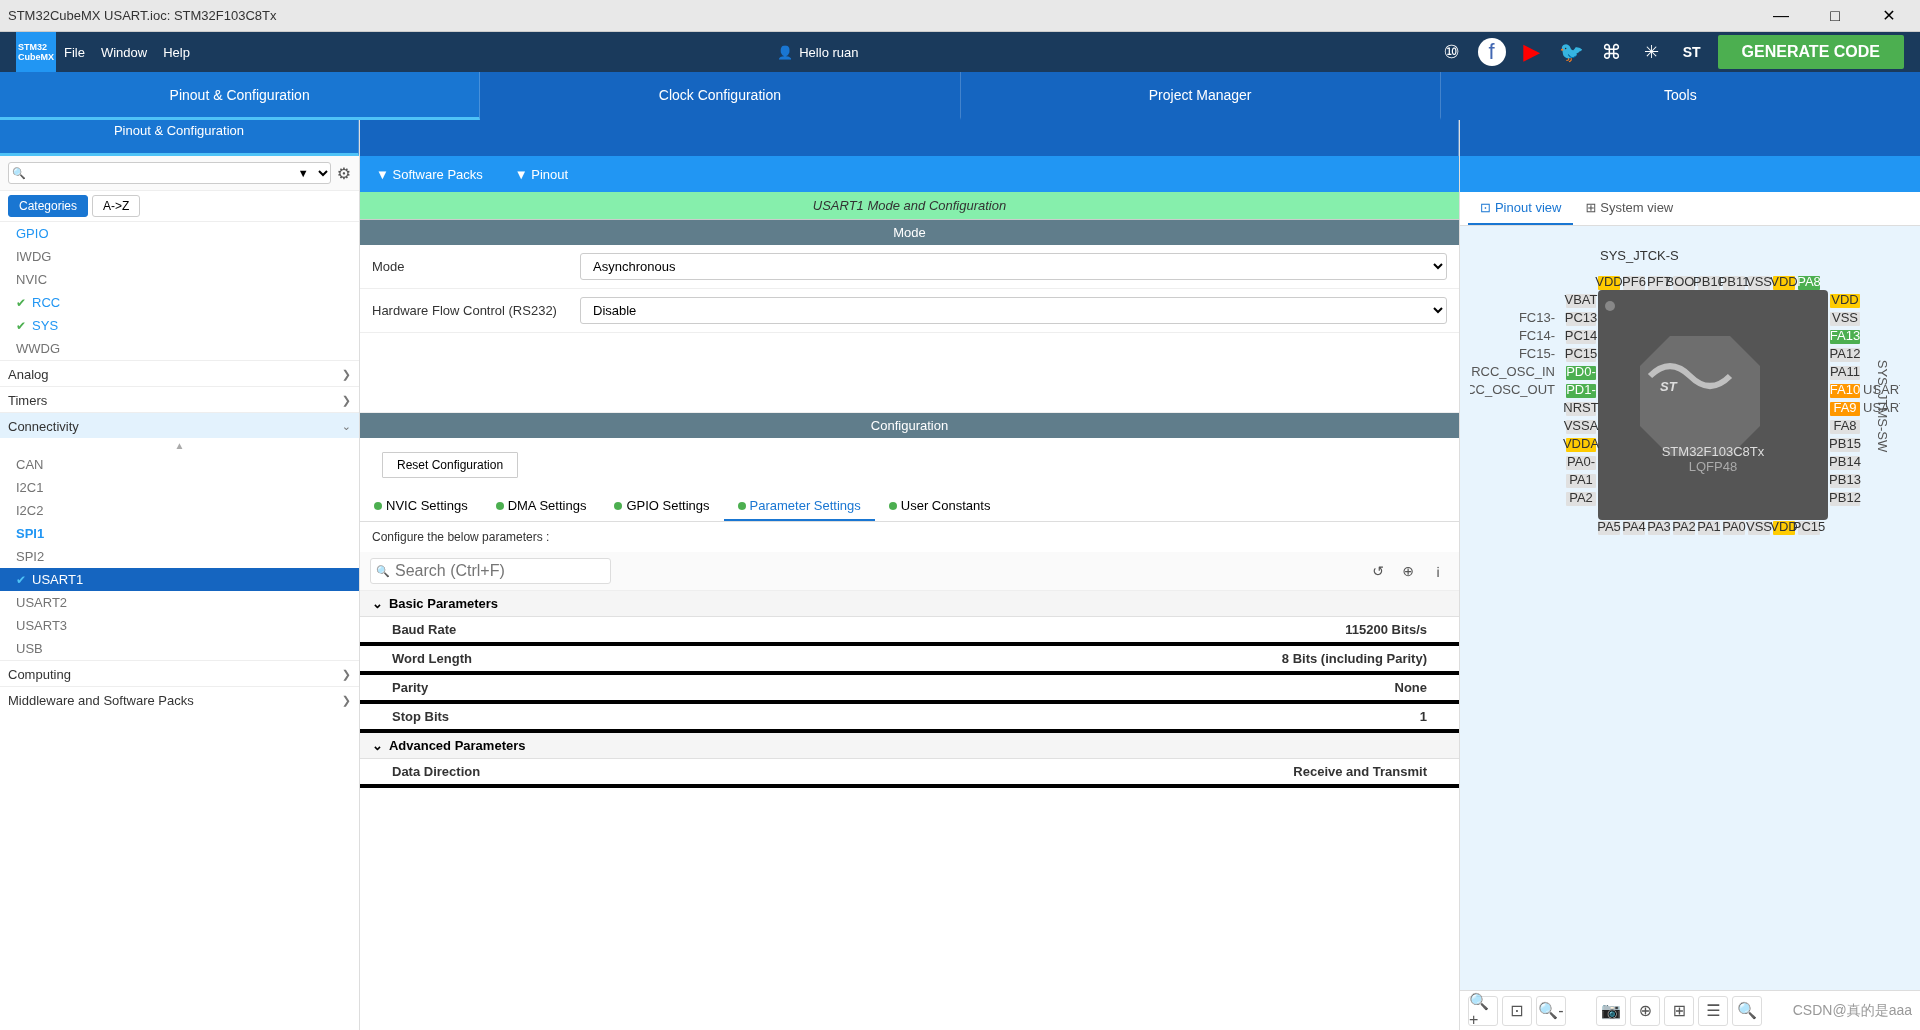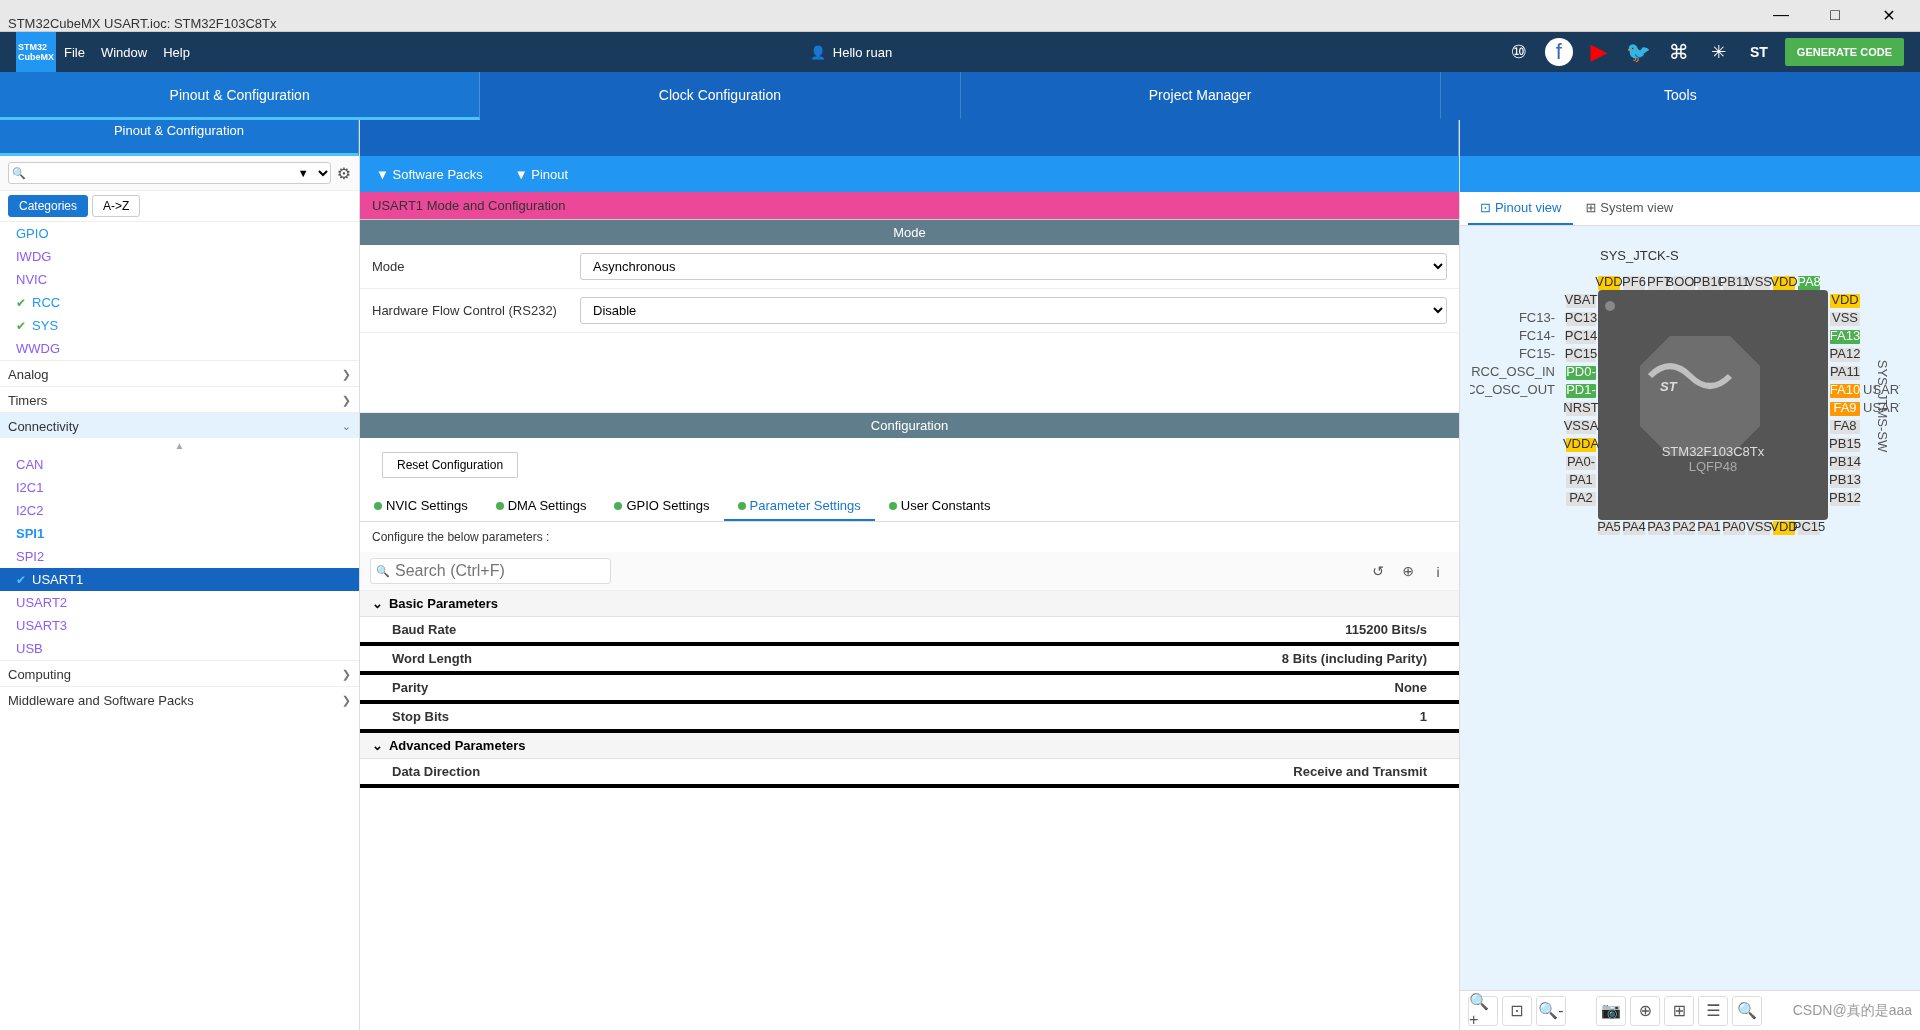--- a/index.html
+++ b/index.html
@@ -3,21 +3,21 @@
   <meta charset="utf-8">
   <style>
     * { box-sizing: border-box; margin: 0; padding: 0; font-family: 'Segoe UI', Arial, sans-serif; font-size: 13px; }
     body { width: 1920px; height: 1030px; overflow: hidden; background: #f0f0f0; }
 
     
     #titlebar {
       height: 32px;
       background: #e8e8e8;
       display: flex;
-      align-items: flex-end;
+      align-items: center;
       padding: 0 8px;
       border-bottom: 1px solid #ccc;
       justify-content: space-between;
     }
     #titlebar-left { display: flex; align-items: center; gap: 6px; font-size: 12px; color: #333; }
     #titlebar-right { display: flex; gap: 8px; }
     .title-btn { width: 46px; height: 32px; display: flex; align-items: center; justify-content: center; cursor: pointer; font-size: 16px; }
 
     
     #menubar {
@@ -34,22 +34,22 @@
     .logo-icon { width: 40px; height: 40px; background: #2196F3; display: flex; align-items: center; justify-content: center; color: white; font-weight: bold; font-size: 9px; }
     .menu-item { color: white; cursor: pointer; padding: 4px 8px; font-size: 13px; }
     #menubar-center { display: flex; align-items: center; gap: 16px; }
     .user-greeting { color: white; display: flex; align-items: center; gap: 6px; font-size: 13px; }
     #menubar-right { display: flex; align-items: center; gap: 12px; }
     .social-icon { width: 28px; height: 28px; display: flex; align-items: center; justify-content: center; cursor: pointer; }
     .generate-btn {
       background: #4caf50;
       color: white;
       border: none;
-      padding: 8px 12px;
-      font-size: 11px;
+      padding: 8px 24px;
+      font-size: 16px;
       font-weight: bold;
       cursor: pointer;
       border-radius: 2px;
     }
 
     
     #breadcrumb {
       height: 36px;
       background: #1a3a5c;
       display: flex;
@@ -118,21 +118,21 @@
     #cat-tabs { display: flex; padding: 4px 8px; gap: 4px; border-bottom: 1px solid #eee; }
     .cat-tab { padding: 3px 10px; border: 1px solid #ccc; border-radius: 3px; font-size: 12px; cursor: pointer; background: white; }
     .cat-tab.active { background: #1976d2; color: white; border-color: #1976d2; }
 
     
     #sidebar-list { flex: 1; overflow-y: auto; }
     .sidebar-item {
       padding: 4px 16px;
       cursor: pointer;
       font-size: 13px;
-      color: #8b5cf6;
+      color: #737373;
       display: flex;
       align-items: center;
       gap: 6px;
     }
     .sidebar-item.selected { background: #1565c0; color: white; }
     .sidebar-item.checked { color: #2196f3; }
     .sidebar-item .check { color: #4caf50; font-size: 12px; }
     .section-header {
       padding: 6px 8px 4px 8px;
       font-size: 13px;
@@ -150,26 +150,27 @@
       flex: 1;
       background: #f8f8f8;
       display: flex;
       flex-direction: column;
       border-right: 1px solid #ddd;
       overflow: hidden;
     }
 
     
     #usart-title {
-      background: #ec4899;
+      background: #86efac;
       padding: 6px 12px;
       font-size: 13px;
       color: #333;
       border-bottom: 1px solid #ccc;
-      text-align: left;
+      text-align: center;
+      font-style: italic;
     }
 
     
     .config-section-header {
       background: #607d8b;
       color: white;
       padding: 5px 12px;
       font-size: 13px;
       text-align: center;
     }

